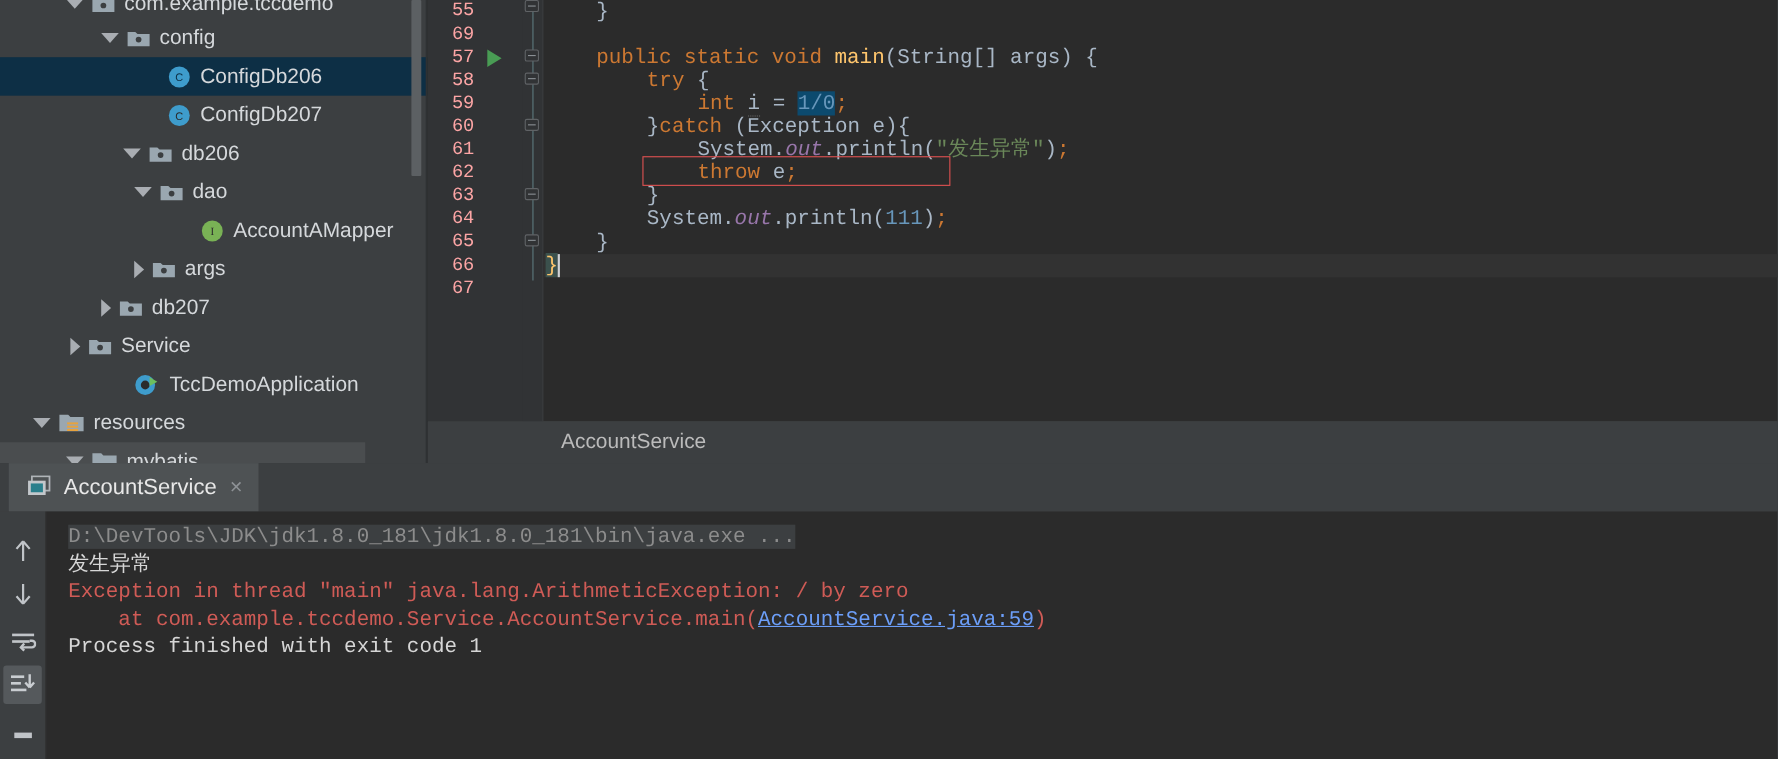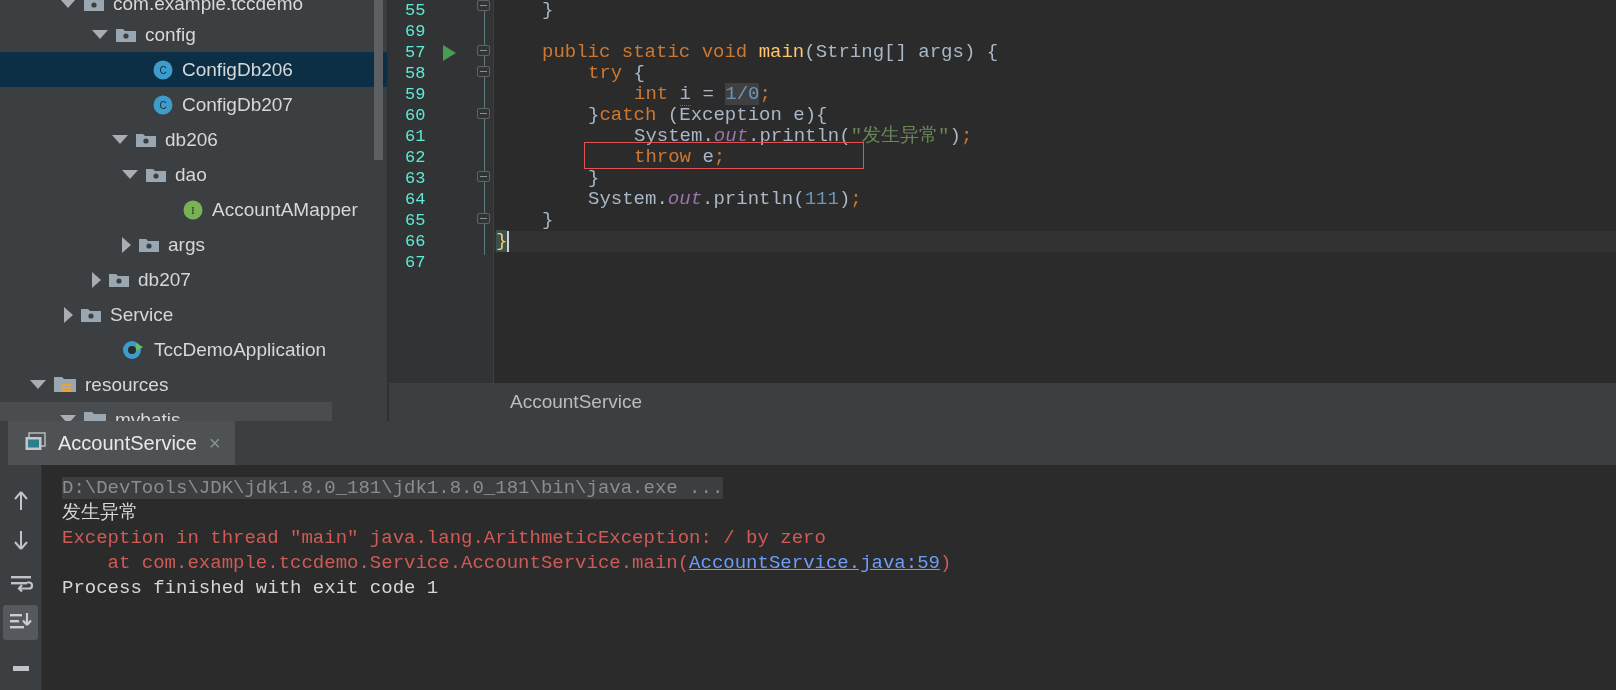--- a/index.html
+++ b/index.html
@@ -56,36 +56,36 @@
   }
   .fold-line {
     position:absolute; left:95px; top:0; width:1px; height:255px; background:#5d7a7f;
   }
   .editor-sep {
     position:absolute; left:104px; top:0; width:1px; height:383px; background:#3c3f41;
   }
   .code-area { position:absolute; left:105px; top:0; right:0; height:383px; }
 
   .ln {
-    position:absolute; left:16px; width:104px; text-align:left; padding-right:44px;
-    color:#5eead4; font-family:"Liberation Mono", monospace; font-size:17px;
+    position:absolute; left:2px; width:104px; text-align:center; padding-right:44px;
+    color:#fca5a5; font-family:"Liberation Mono", monospace; font-size:17px;
     line-height:21px;
   }
   .code-line {
     position:absolute; left:0; white-space:pre;
     font-family:"Liberation Mono", monospace; font-size:19px; line-height:21px;
     color:#a9b7c6;
   }
   .kw { color:#cc7832; }
   .str { color:#6a8759; }
   .num { color:#6897bb; }
   .fld { color:#9876aa; font-style:italic; }
   .fn  { color:#ffc66d; }
   .plain { color:#a9b7c6; }
-  .hl-div { background:#404040; color:#6897bb; }
+  .hl-div { background:#0c4a6e; color:#6897bb; }
   .field-i { color:#a9b7c6; border-bottom:1px dotted #6a6a6a; }
 
   .run-arrow {
     position:absolute; width:0;height:0;
     border-left:13px solid #499c54;
     border-top:8px solid transparent; border-bottom:8px solid transparent;
   }
   .fold-mark {
     position:absolute; width:13px; height:11px;
     border:1px solid #606366; border-radius:2px; background:#313335;

